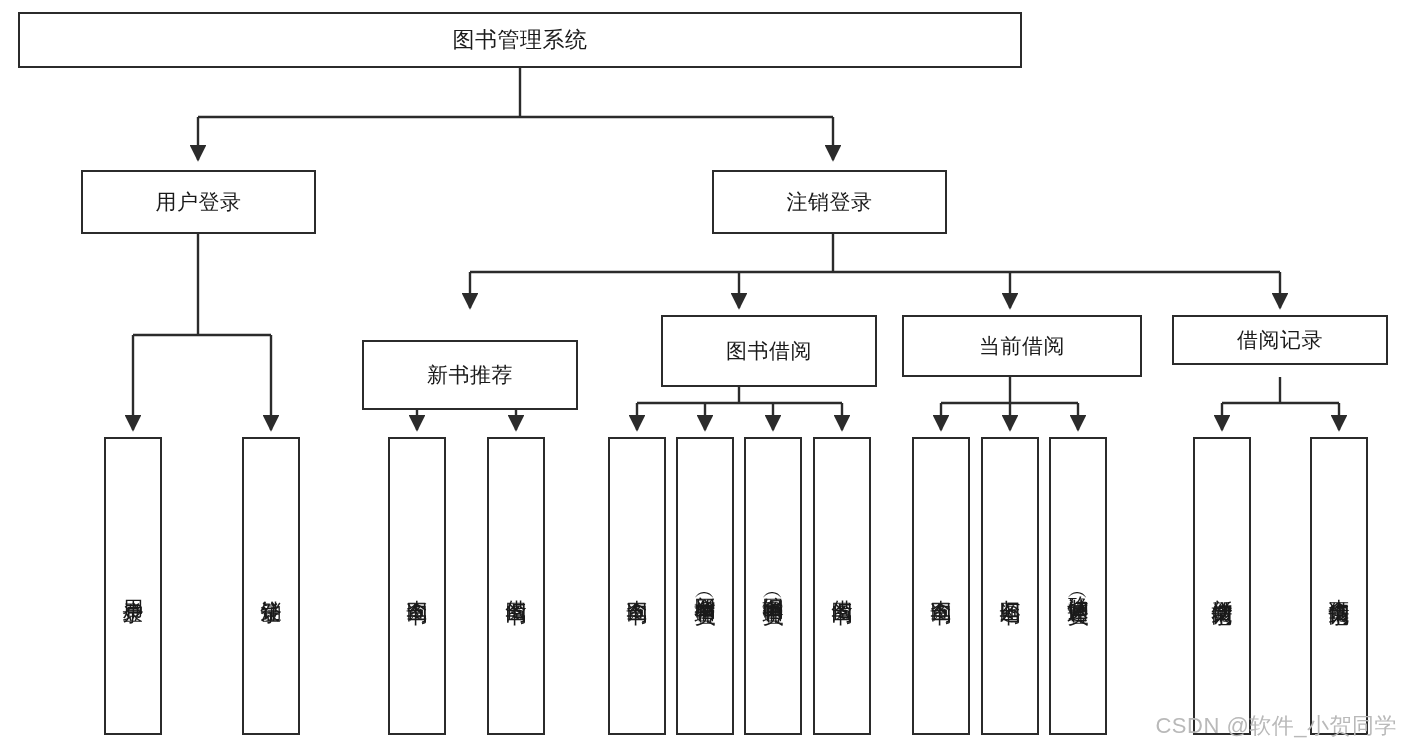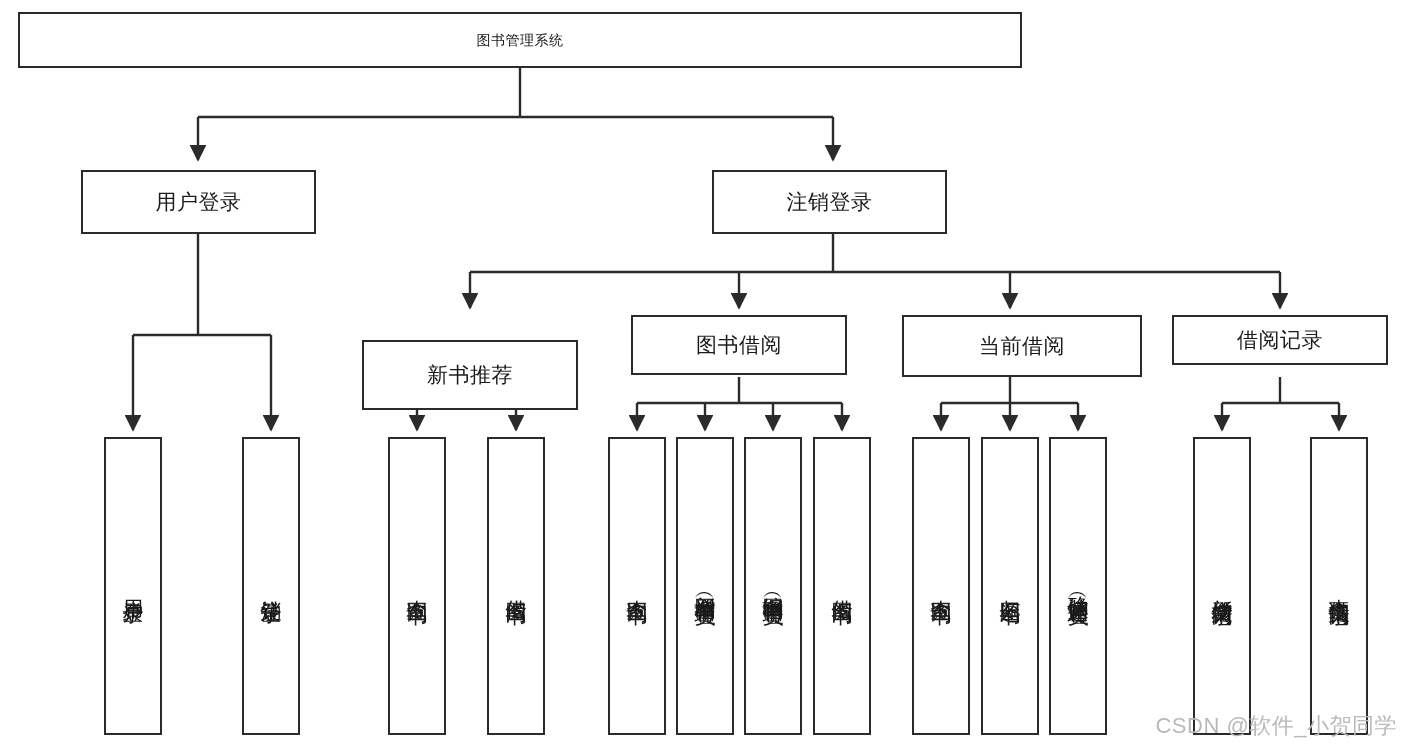--- a/index.html
+++ b/index.html
@@ -38,21 +38,21 @@
     text-align: center;
     line-height: 1.18;
     white-space: pre;
   }
   
   .node.horiz .node-label {
     font-size: 21px;
     letter-spacing: 0.5px;
   }
   .node.root .node-label {
-    font-size: 14px;
+    font-size: 22px;
   }
   
   .node.vert {
     align-items: center;
     justify-content: center;
   }
   .node.vert .node-label {
     writing-mode: vertical-rl;
     text-orientation: upright;
     font-size: 21px;
@@ -133,21 +133,21 @@
   <div class="node horiz" style="left:81px; top:170px; width:235px; height:64px;">
     <span class="node-label">用户登录</span>
   </div>
   <div class="node horiz" style="left:712px; top:170px; width:235px; height:64px;">
     <span class="node-label">注销登录</span>
   </div>
 
   <div class="node horiz" style="left:362px; top:315px; width:216px; height:70px;margin-top:25px;">
     <span class="node-label">新书推荐</span>
   </div>
-  <div class="node horiz" style="left:631px; top:315px; width:216px; height:60px;">
+  <div class="node horiz" style="left:661px; top:315px; width:216px; height:72px;">
     <span class="node-label">图书借阅</span>
   </div>
   <div class="node horiz" style="left:902px; top:315px; width:240px; height:62px;">
     <span class="node-label">当前借阅</span>
   </div>
   <div class="node horiz" style="left:1172px; top:315px; width:216px; height:50px;">
     <span class="node-label">借阅记录</span>
   </div>
 
   <div class="node vert" style="left:104px; top:437px; width:58px; height:298px;">

